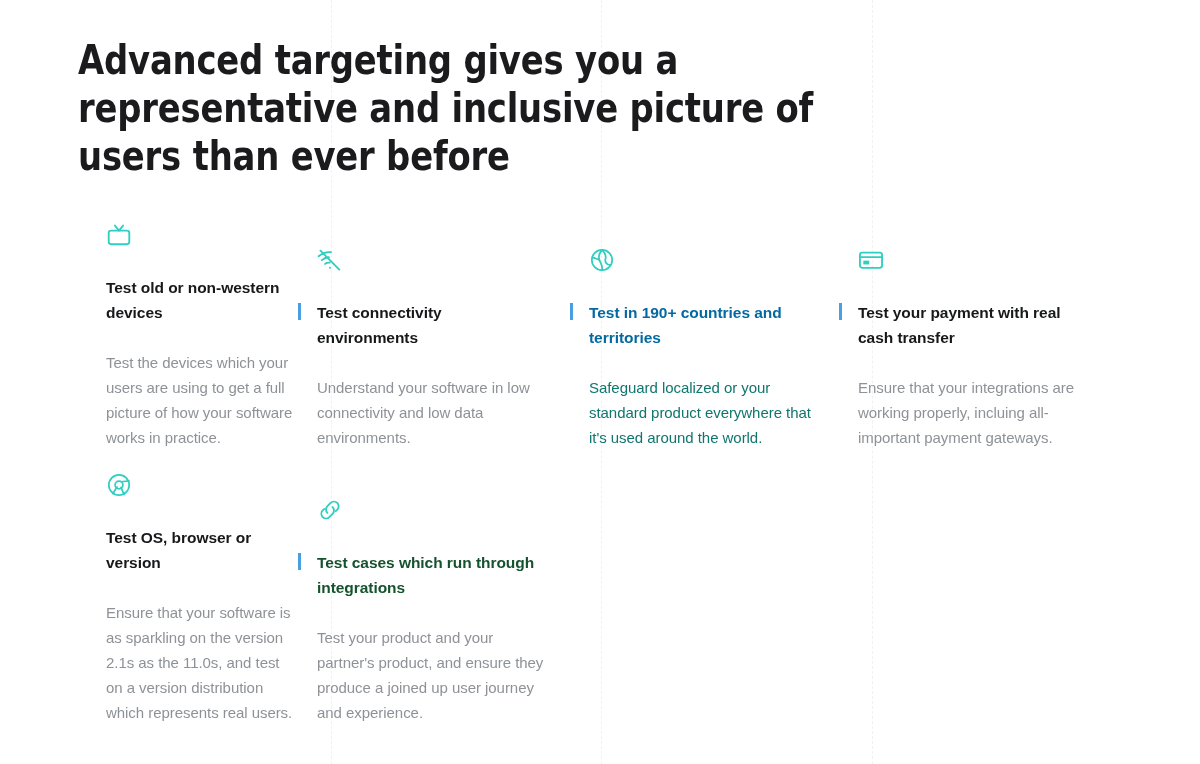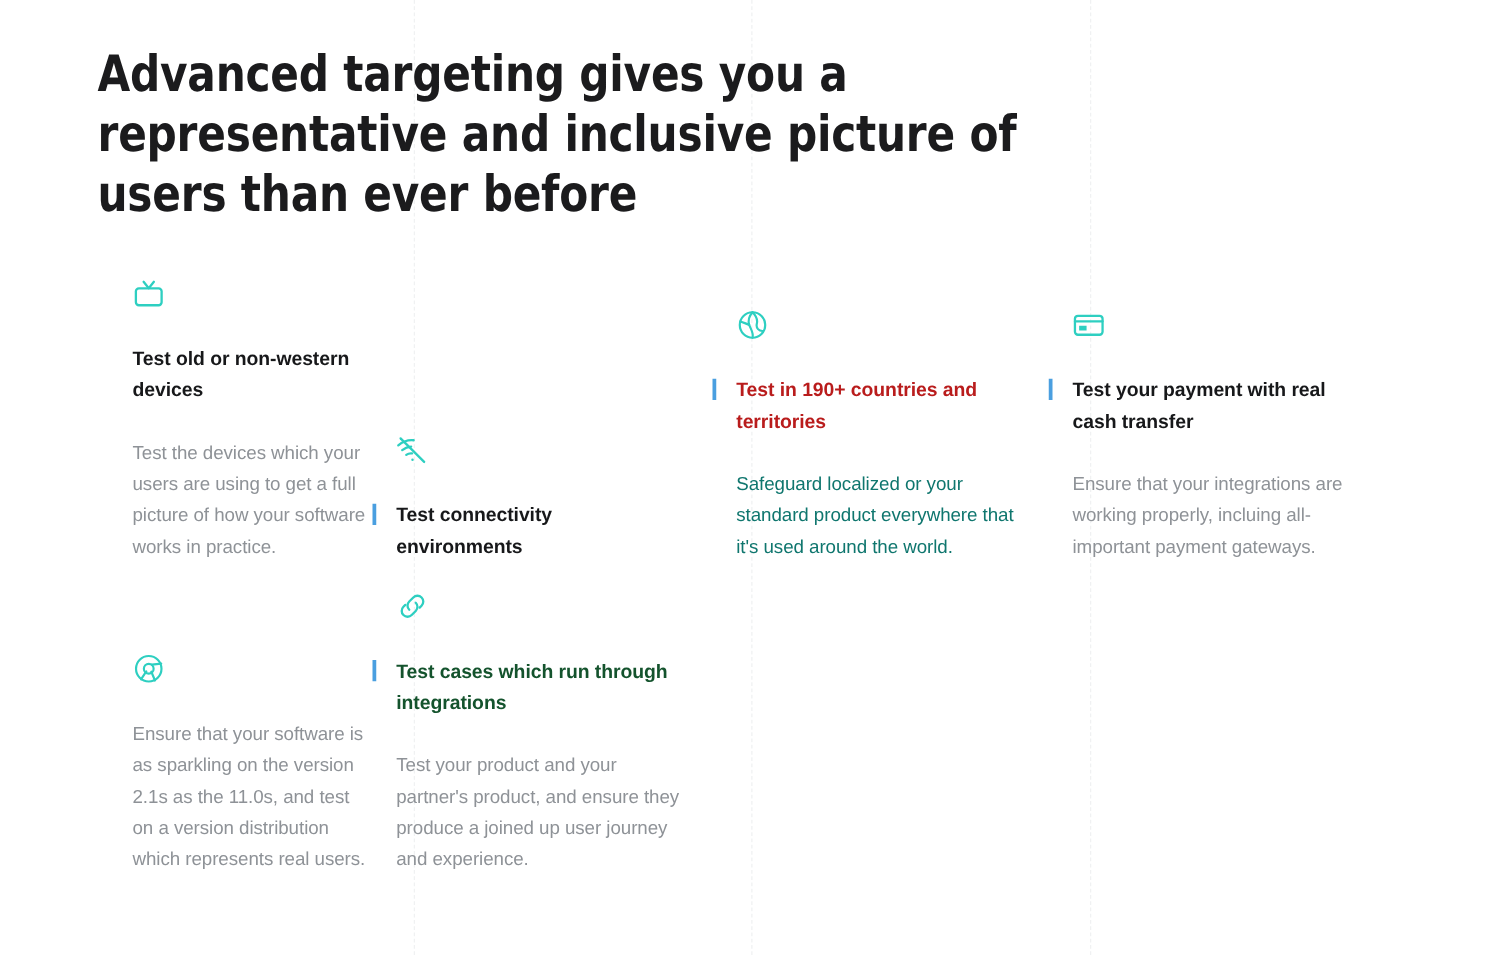--- a/index.html
+++ b/index.html
@@ -171,36 +171,37 @@
               <path d="M4.4 12.1 C6.4 10.5 8.7 9.6 11 9.5"></path>
               <path d="M7.4 15.6 C8.6 14.7 10.2 14.3 11.7 14.5"></path>
               <circle cx="12" cy="19.2" r="0.9" fill="currentColor" stroke="none"></circle>
               <path d="M3.2 3.4 L20.6 20.8"></path>
             </svg>
           </span>
           <div class="title-wrap">
             <span class="accent" style="background: rgb(74, 159, 224);"></span>
             <h3 class="card-title" style="color: rgb(23, 24, 26);">Test connectivity environments</h3>
           </div>
+          <p class="card-body" style="color: rgb(142, 146, 151);">Understand your software in low connectivity and low data environments.</p>
         </div>
       </div>
 
       <div class="cell c3">
         <div class="cell-inner">
           <span class="icon" style="color: rgb(46, 207, 193);">
             <svg viewBox="0 0 24 24" fill="none" stroke="currentColor" stroke-width="1.6" stroke-linecap="round" stroke-linejoin="round">
               <circle cx="12" cy="12" r="9.4"></circle>
               <path d="M12 2.6 C9.4 5.6 8.6 9 9.6 12 C10.6 15 13 17.6 12 21.4"></path>
               <path d="M12 2.6 C14.6 5.2 16 8 15.2 11 C14.4 14.4 16.8 16.6 19.8 16.4"></path>
               <path d="M3.2 9.4 C5.6 10.6 7.6 10.8 9.6 12"></path>
             </svg>
           </span>
           <div class="title-wrap">
             <span class="accent" style="background: rgb(74, 159, 224);"></span>
-            <h3 class="card-title" style="color: #b91c1c;">Test in 190+ countries and territories</h3>
+            <h3 class="card-title" style="color: #0369a1;">Test in 190+ countries and territories</h3>
           </div>
           <p class="card-body" style="color: #0f766e;">Safeguard localized or your standard product everywhere that it's used around the world.</p>
         </div>
       </div>
 
       <div class="cell c4">
         <div class="cell-inner">
           <span class="icon" style="color: rgb(46, 207, 193);">
             <svg viewBox="0 0 24 24" fill="none" stroke="currentColor" stroke-width="1.7" stroke-linecap="round" stroke-linejoin="round">
               <rect x="1.8" y="5.2" width="20.4" height="14" rx="2.2"></rect>
@@ -224,20 +225,24 @@
         <div class="cell-inner">
           <span class="icon" style="color: rgb(46, 207, 193);">
             <svg viewBox="0 0 24 24" fill="none" stroke="currentColor" stroke-width="1.6" stroke-linecap="round" stroke-linejoin="round">
               <circle cx="12" cy="12" r="9.4"></circle>
               <circle cx="12" cy="12" r="3.6"></circle>
               <path d="M14.3 9 L21.2 8.2"></path>
               <path d="M10.2 13.9 L6.3 19.9"></path>
               <path d="M13.9 14.2 L16.6 20.7"></path>
             </svg>
           </span>
+          <div class="title-wrap">
+
+            <h3 class="card-title" style="color: rgb(23, 24, 26);">Test OS, browser or version</h3>
+          </div>
           <p class="card-body" style="color: rgb(142, 146, 151);">Ensure that your software is as sparkling on the version 2.1s as the 11.0s, and test on a version distribution which represents real users.</p>
         </div>
       </div>
 
       <div class="cell c2">
         <div class="cell-inner">
           <span class="icon" style="color: rgb(46, 207, 193);">
             <svg viewBox="0 0 24 24" fill="none" stroke="currentColor" stroke-width="1.7" stroke-linecap="round" stroke-linejoin="round">
               <path d="M9.6 14.6 a4.3 4.3 0 0 1 0 -6.1 l3 -3 a4.3 4.3 0 0 1 6.1 6.1 l-1.4 1.4"></path>
               <path d="M14.4 9.4 a4.3 4.3 0 0 1 0 6.1 l-3 3 a4.3 4.3 0 0 1 -6.1 -6.1 l1.4 -1.4"></path>

